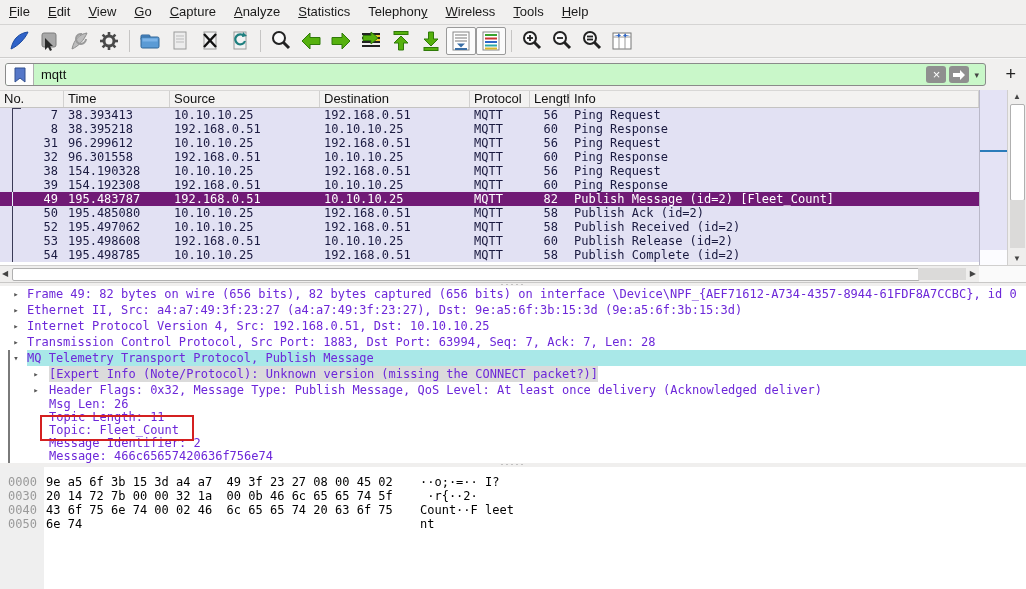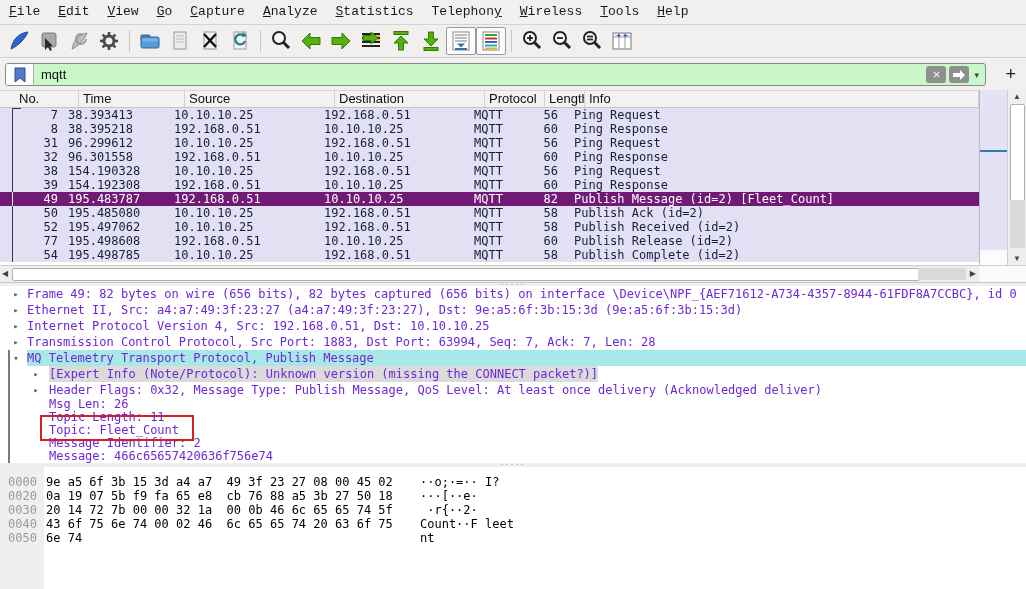--- a/index.html
+++ b/index.html
@@ -1,20 +1,20 @@
 <!DOCTYPE html>
 <html><head>
 <meta charset="utf-8">
 <style>
   html,body{margin:0;padding:0;background:#e8e8e8;}
   #win{position:relative;width:1026px;height:589px;background:#f7f7f7;overflow:hidden;
        font-family:"Liberation Sans",sans-serif;-webkit-font-smoothing:antialiased;}
   
   #menubar{position:absolute;left:0;top:0;width:1026px;height:24px;background:#f1f0ef;
-           border-bottom:1px solid #d5d4d3;display:flex;align-items:center;font-family:Liberation Mono, monospace;}
+           border-bottom:1px solid #d5d4d3;display:flex;align-items:center;}
   .mi{padding:0 9px;font-size:13px;color:#1a1a1a;line-height:24px;cursor:default;}
   .mi u{text-decoration:underline;}
   
   #toolbar{position:absolute;left:0;top:25px;width:1026px;height:33px;background:#f1f0ef;
            border-bottom:1px solid #cfcecd;display:flex;align-items:center;padding-left:4px;box-sizing:border-box;}
   .tbtn{width:30px;height:28px;display:flex;align-items:center;justify-content:center;flex:0 0 auto;}
   .tbtn.on{border:1px solid #9a9a9a;background:#fbfbfb;border-radius:2px;width:28px;height:26px;}
   .tsep{width:1px;height:22px;background:#c6c5c4;margin:0 5px;flex:0 0 auto;}
   
   #filterbar{position:absolute;left:0;top:59px;width:1026px;height:31px;background:#f1f0ef;
@@ -25,21 +25,21 @@
           display:flex;align-items:center;justify-content:center;flex:0 0 auto;}
   #filter-text{flex:1;font-size:13px;color:#111;padding-left:7px;}
   .fbtn{width:20px;height:17px;border-radius:3px;background:#8f8f8f;color:#fff;display:flex;
         align-items:center;justify-content:center;font-size:13px;line-height:17px;margin-right:3px;flex:0 0 auto;}
   #filter-caret{font-size:9px;color:#444;padding:0 6px 0 2px;flex:0 0 auto;}
   #add-btn{position:absolute;right:10px;top:3px;font-size:18px;color:#222;line-height:24px;}
   
   #plist{position:absolute;left:0;top:90px;width:1026px;height:192px;background:#fff;}
   .pgrid{display:grid;grid-template-columns:64px 106px 150px 150px 60px 40px 1fr;}
   #pl-header{position:absolute;left:0;top:0;width:979px;height:18px;background:#f3f2f1;
-             border-top:1px solid #d8d7d6;border-bottom:1px solid #c4c3c2;box-sizing:border-box;padding-left:15px;}
+             border-top:1px solid #d8d7d6;border-bottom:1px solid #c4c3c2;box-sizing:border-box;}
   #pl-header .hcell{font-size:13px;color:#111;padding-left:4px;border-right:1px solid #d2d1d0;
                     overflow:hidden;white-space:nowrap;line-height:16px;}
   #pl-rows{position:absolute;left:0;top:18px;width:979px;height:157px;overflow:hidden;background:#fff;}
   .prow{height:14px;font-family:"DejaVu Sans Mono",monospace;font-size:12px;line-height:14px;
         background:#e2e1f3;color:#1a1a40;white-space:nowrap;}
   .prow div{overflow:hidden;}
   .prow .c-no{text-align:right;padding-right:6px;position:relative;}
   .prow .c-time,.prow .c-src,.prow .c-dst,.prow .c-proto,.prow .c-info{padding-left:4px;}
   .prow .c-len{text-align:right;padding-right:12px;}
   .prow.selected{background:#701a75;color:#fff;}
@@ -400,21 +400,21 @@
         <div class="c-no"><span class="bracket"></span><span>52</span></div>
         <div class="c-time">195.497062</div>
         <div class="c-src">10.10.10.25</div>
         <div class="c-dst">192.168.0.51</div>
         <div class="c-proto">MQTT</div>
         <div class="c-len">58</div>
         <div class="c-info">Publish Received (id=2)</div>
       </div>
 
       <div class="prow pgrid">
-        <div class="c-no"><span class="bracket"></span><span>77</span></div>
+        <div class="c-no"><span class="bracket"></span><span>53</span></div>
         <div class="c-time">195.498608</div>
         <div class="c-src">192.168.0.51</div>
         <div class="c-dst">10.10.10.25</div>
         <div class="c-proto">MQTT</div>
         <div class="c-len">60</div>
         <div class="c-info">Publish Release (id=2)</div>
       </div>
 
       <div class="prow pgrid">
         <div class="c-no"><span class="bracket"></span><span>54</span></div>
@@ -514,25 +514,20 @@
   <div id="hexpane">
     <div id="offset-col"></div>
     <div id="hexrows">
     <div class="hexrow first">
           <span class="h-off">0000</span>
           <span class="h-bytes">9e a5 6f 3b 15 3d a4 a7  49 3f 23 27 08 00 45 02</span>
           <span class="h-ascii">··o;·=·· I?</span>
         </div>
 
 
-    <div class="hexrow">
-          <span class="h-off">0020</span>
-          <span class="h-bytes">0a 19 07 5b f9 fa 65 e8  cb 76 88 a5 3b 27 50 18</span>
-          <span class="h-ascii">···[··e·</span>
-        </div>
 
     <div class="hexrow">
           <span class="h-off">0030</span>
           <span class="h-bytes">20 14 72 7b 00 00 32 1a  00 0b 46 6c 65 65 74 5f</span>
           <span class="h-ascii"> ·r{··2·</span>
         </div>
 
     <div class="hexrow">
           <span class="h-off">0040</span>
           <span class="h-bytes">43 6f 75 6e 74 00 02 46  6c 65 65 74 20 63 6f 75</span>

